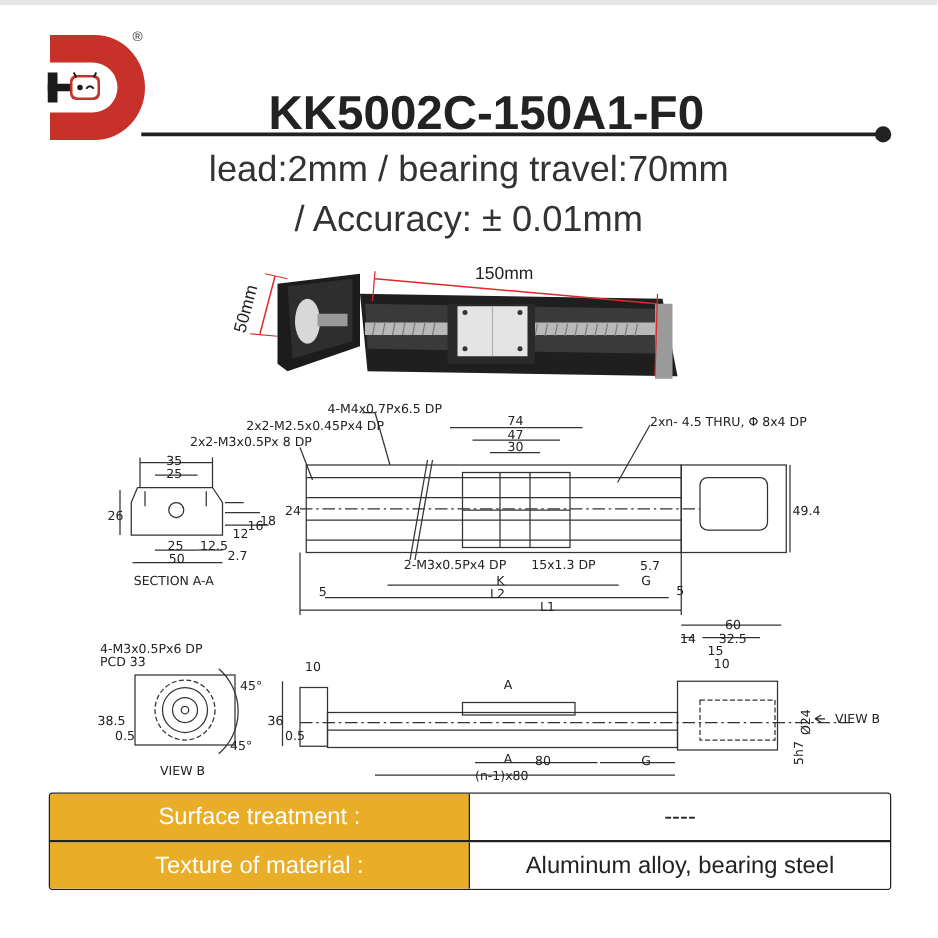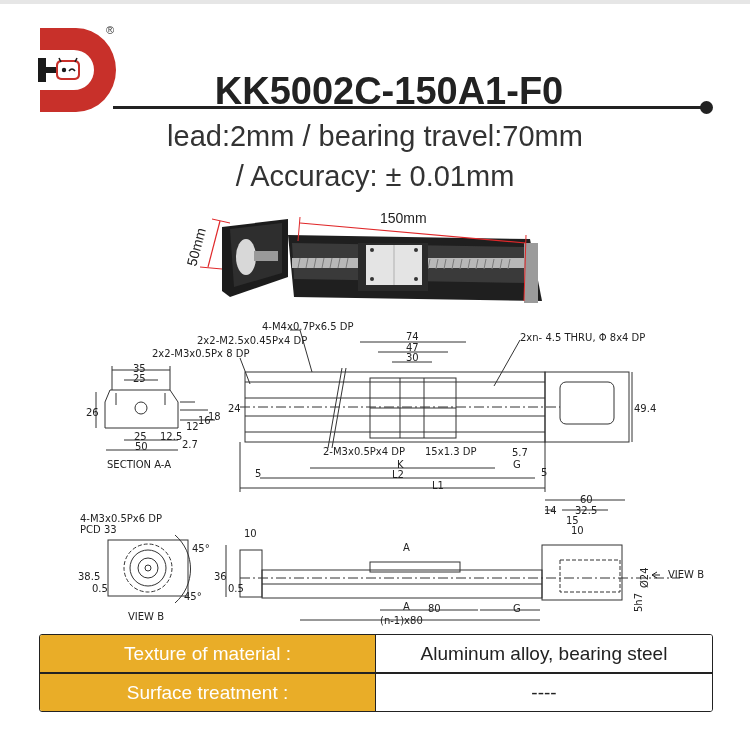--- a/index.html
+++ b/index.html
@@ -227,20 +227,20 @@
     <text x="571" y="534">10</text>
     <text x="648" y="588" transform="rotate(-90 648 588)">Ø24</text>
     <text x="642" y="612" transform="rotate(-90 642 612)">5h7</text>
     <text x="668" y="578">VIEW B</text>
   </g>
   <path d="M660,575 L652,575 M652,575 L657,572 M652,575 L657,578" stroke="#222" fill="none"></path>
 </svg>
 
 <div class="table">
   <div class="row">
+    <div class="cell-l">Surface treatment :</div>
+    <div class="cell-r">----</div>
+  </div>
+  <div class="row">
     <div class="cell-l">Texture of material :</div>
     <div class="cell-r">Aluminum alloy, bearing steel</div>
   </div>
-  <div class="row">
-    <div class="cell-l">Surface treatment :</div>
-    <div class="cell-r">----</div>
-  </div>
 </div>
 
 </body></html>

